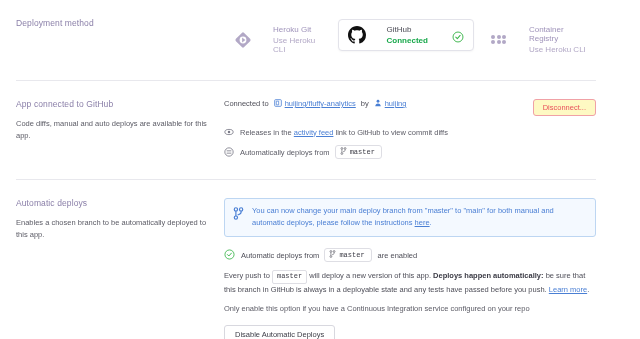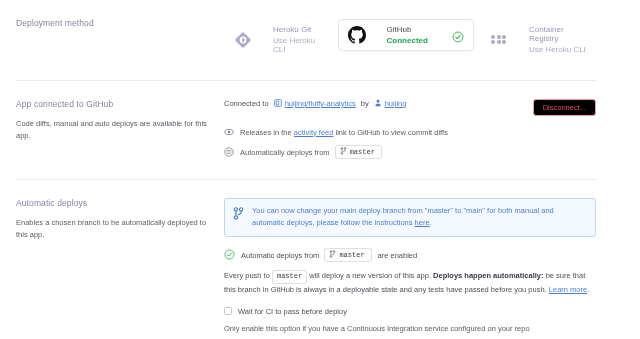--- a/index.html
+++ b/index.html
@@ -80,21 +80,21 @@
     color: #4a7fd4;
     text-decoration: underline;
     cursor: pointer;
   }
   .by { margin: 0 5px; color: #4f4f59; }
   .mini-icon { width: 8px; height: 8px; margin-right: 3px; vertical-align: -1px; display: inline-block; }
   .spacer { flex: 1 1 auto; }
   .btn-disconnect {
     font-size: 7.5px;
     color: #e8505b;
-    background: #000000;
+    background: #fef9c3;
     border: 1px solid #f0a1a6;
     border-radius: 3px;
     padding: 3px 9px;
     cursor: pointer;
     font-family: "Liberation Sans", sans-serif;
   }
 
   .info-line {
     display: flex;
     align-items: center;
@@ -359,24 +359,20 @@
               <path d="M2.6 3.6 v4.8 M7.4 3.6 v1.2 c0 1.6 -1.6 1.9 -3.1 2.3" fill="none" stroke="#5c5c66" stroke-width="1"></path>
             </svg>
           </span>
           <span>master</span>
         </span>
         <span class="tail">are enabled</span>
       </div>
 
       <div class="para"><span>Every push to</span> <span class="code-pill">master</span> <span>will deploy a new version of this app.</span> <b>Deploys happen automatically:</b> <span>be sure that this branch in GitHub is always in a deployable state and any tests have passed before you push.</span> <a class="inline-link">Learn more</a><span>.</span></div>
 
-      <div class="ci-row">
-        <span class="ci-box"></span>
-        <span>Wait for CI to pass before deploy</span>
-      </div>
       <div class="ci-note">Only enable this option if you have a Continuous Integration service configured on your repo</div>
 
       <button class="btn-disable">Disable Automatic Deploys</button>
 
     </div>
   </div>
 
 </div>
 
 </body></html>

